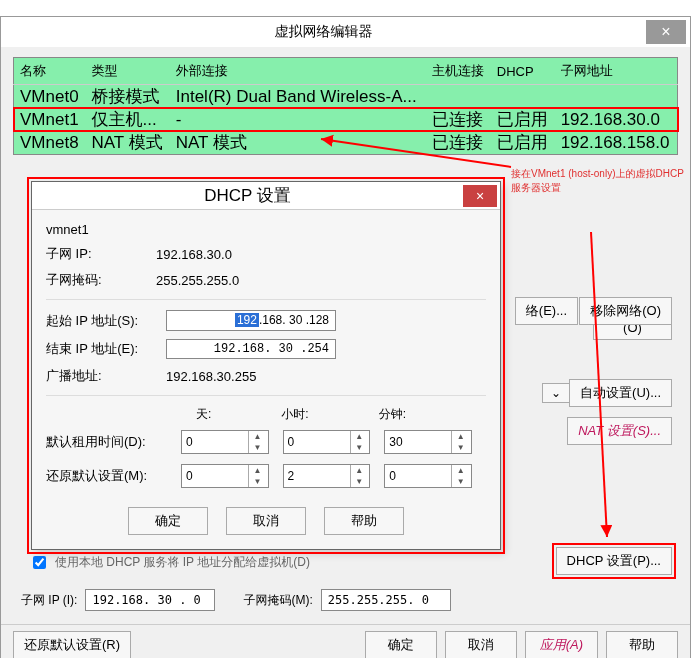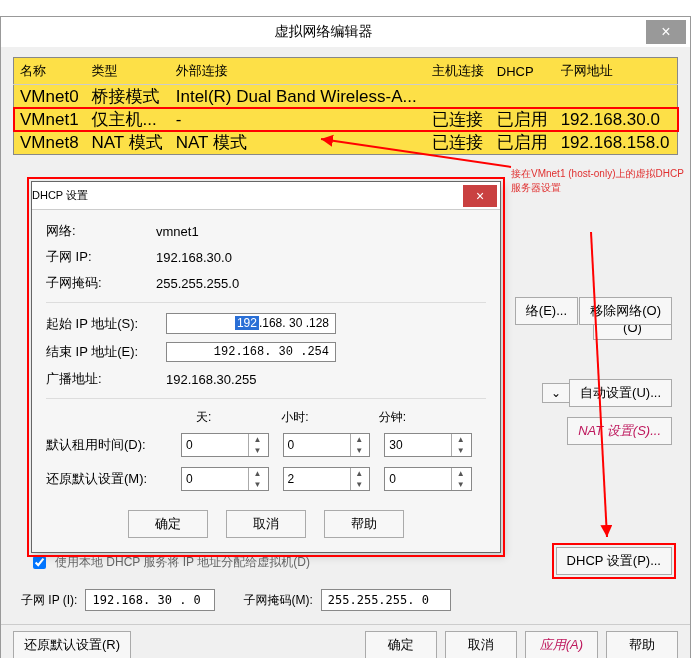--- a/index.html
+++ b/index.html
@@ -2,36 +2,36 @@
 <html><head>
 <meta charset="utf-8">
 <style>
 * { box-sizing: border-box; font-family: "Microsoft YaHei", "SimSun", sans-serif; font-size: 12px; }
 body { margin: 0; background: #fff; width: 691px; height: 658px; position: relative; }
 .main-window { position: absolute; top: 16px; left: 0; width: 691px; height: 658px; background: #f0f0f0; border: 1px solid #999; }
 .titlebar { height: 30px; background: #fff; display: flex; align-items: center; position: relative; }
 .titlebar .title { flex: 1; text-align: center; font-size: 14px; }
 .close-btn { width: 40px; height: 24px; background: #999; color: #fff; display: flex; align-items: center; justify-content: center; margin-right: 4px; font-size: 16px; }
 .content { padding: 10px 12px 6px 12px; }
-.net-table { border: 1px solid #888; background: #fde047; width: 100%; border-collapse: collapse; }
+.net-table { border: 1px solid #888; background: #86efac; width: 100%; border-collapse: collapse; }
 .net-table th { text-align: left; font-weight: normal; padding: 4px 6px; border-bottom: 1px solid #ccc; font-size: 13px; }
 .net-table td { padding: 0 6px; font-size: 17px; }
 .net-table .row-highlight { outline: 2px solid red; outline-offset: -1px; }
 .annotation { position: absolute; color: #e03030; font-size: 10px; line-height: 1.4; }
 .btn { background: #f7f7f7; border: 1px solid #aaa; padding: 4px 10px; font-size: 13px; cursor: default; }
 .btn-disabled { color: #be185d; font-style: italic; }
 .right-btn-col { position: absolute; right: 18px; display: flex; flex-direction: column; gap: 10px; }
 .subnet-row { display: flex; align-items: center; gap: 8px; padding: 6px 0 8px 14px; }
 .subnet-row input { border: 1px solid #888; padding: 3px 6px; font-family: monospace; background:#fff; }
 .footer { position: absolute; bottom: 8px; left: 0; right: 0; display: flex; align-items: center; padding: 6px 12px; gap: 8px; border-top: 1px solid #ccc; }
 .footer .spacer { flex: 1; }
 
 .dialog { position: absolute; left: 30px; top: 164px; width: 470px; background: #f6f6f6; border: 1px solid #666; box-shadow: 4px 4px 8px rgba(0,0,0,.15); }
 .dialog .titlebar2 { height: 28px; background: #fff; border-bottom: 1px solid #ccc; display: flex; align-items: center; }
-.dialog .titlebar2 .title2 { flex: 1; font-size: 11px; }
+.dialog .titlebar2 .title2 { flex: 1; text-align: center; font-size: 17px; }
 .dialog .close2 { width: 34px; height: 22px; background: #c94040; color: #fff; display: flex; align-items: center; justify-content: center; margin-right: 3px; font-size: 14px; }
 .dialog-body { padding: 8px 14px 14px 14px; }
 .frow { display: flex; align-items: center; padding: 4px 0; }
 .frow .flabel { width: 110px; font-size: 13px; }
 .frow .fval { font-size: 13px; }
 .hr { height: 1px; background: #ddd; margin: 6px 0; }
 .ip-input { border: 1px solid #888; padding: 2px 6px; font-family: "Courier New", monospace; width: 170px; background:#fff;text-align:right; }
 .ip-input .sel { background: #2a6fd6; color: #fff; padding: 0 2px; }
 .dur-header { display:flex; padding: 4px 0 2px 150px; gap: 70px;}
 .dur-row { display: flex; align-items: center; padding: 5px 0; }
@@ -152,21 +152,20 @@
     <line x1="30" y1="5" x2="46" y2="310" stroke="red" stroke-width="2" marker-end="url(#ah2)"></line>
   </svg>
 
   <div class="dialog hl-red-box">
     <div class="titlebar2">
       <div class="title2">DHCP 设置</div>
       <div class="close2">×</div>
     </div>
     <div class="dialog-body">
       <div class="frow">
-        <div class="flabel">网络:</div>
         <div class="fval">vmnet1</div>
       </div>
       <div class="frow">
         <div class="flabel">子网 IP:</div>
         <div class="fval">192.168.30.0</div>
       </div>
       <div class="frow">
         <div class="flabel">子网掩码:</div>
         <div class="fval">255.255.255.0</div>
       </div>

